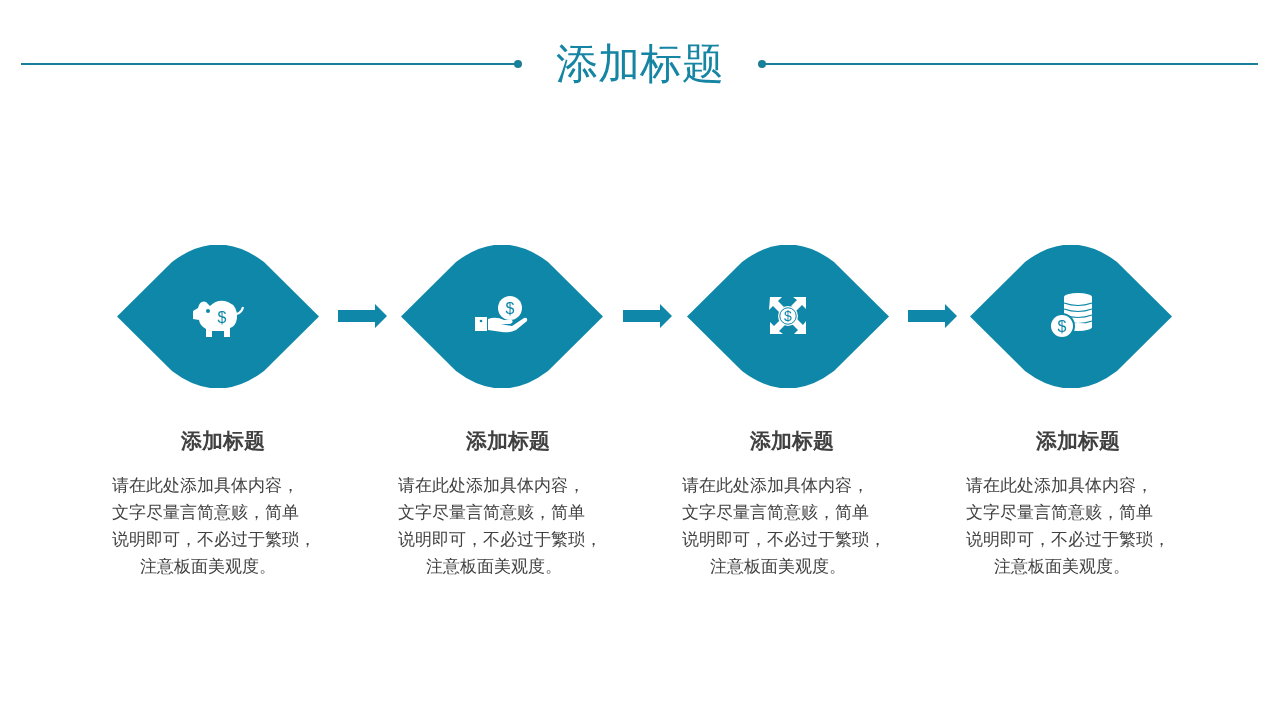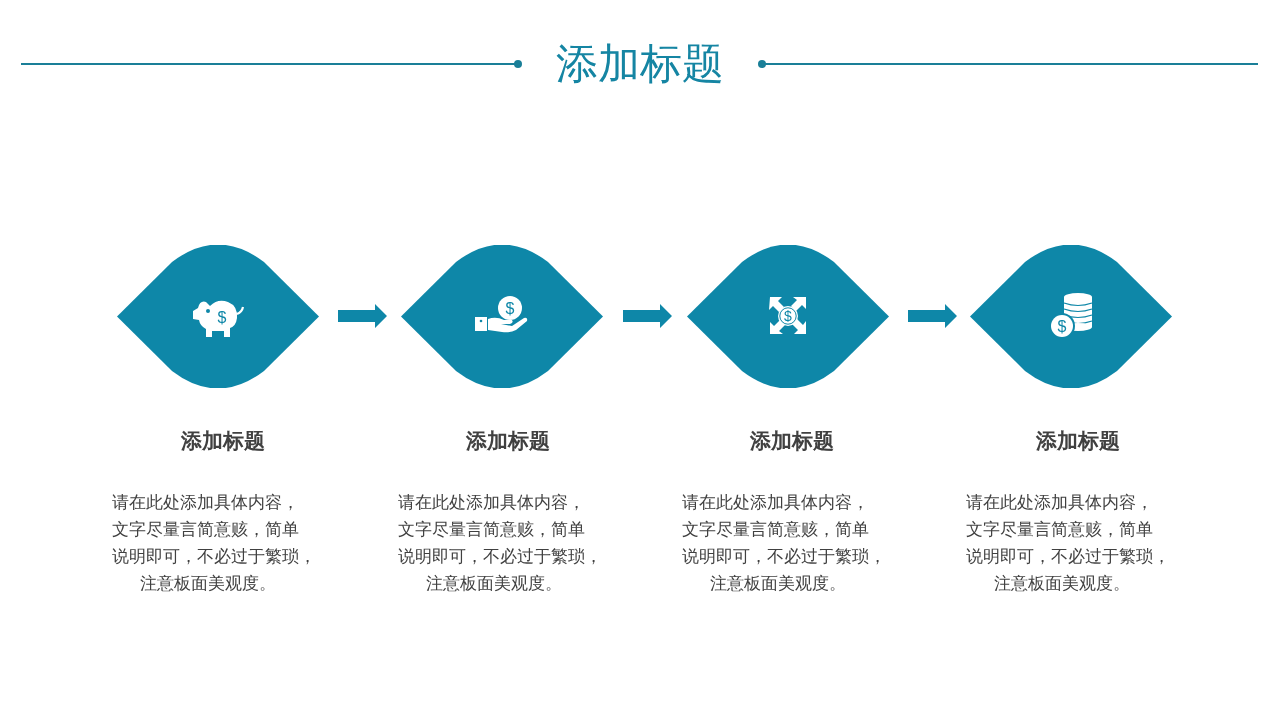--- a/index.html
+++ b/index.html
@@ -8,21 +8,21 @@
   .hline { position:absolute; top:63px; height:2px; background:#1a7f98; }
   .hdot { position:absolute; top:60px; width:8px; height:8px; border-radius:50%; background:#1a7f98; }
   .page-title { position:absolute; left:540px; top:36px; width:200px; text-align:center;
                 font-size:42px; color:#1585a3; line-height:56px; letter-spacing:0px; }
   .shape { position:absolute; top:245px; width:202px; height:143px; }
   .shape svg.bg { position:absolute; left:0; top:0; }
   .icon { position:absolute; left:71px; top:41px; width:60px; height:60px; }
   .arrow { position:absolute; top:304px; width:50px; height:24px; }
   .step-title { position:absolute; top:426px; width:220px; text-align:center; font-size:21px;
                 font-weight:bold; color:#404040; line-height:30px; }
-  .step-desc { position:absolute; top:489px; width:230px; font-size:17px; color:#404040; line-height:27px; }
+  .step-desc { position:absolute; top:472px; width:230px; font-size:17px; color:#404040; line-height:27px; }
   .step-desc div { white-space:nowrap; }
   .step-desc .last { padding-left:28px; }
 </style>
 </head>
 <body>
 
 <div class="hline" style="left:21px;width:497px;"></div>
 <div class="hdot" style="left:514px;"></div>
 <div class="page-title">添加标题</div>
 <div class="hdot" style="left:758px;"></div>

